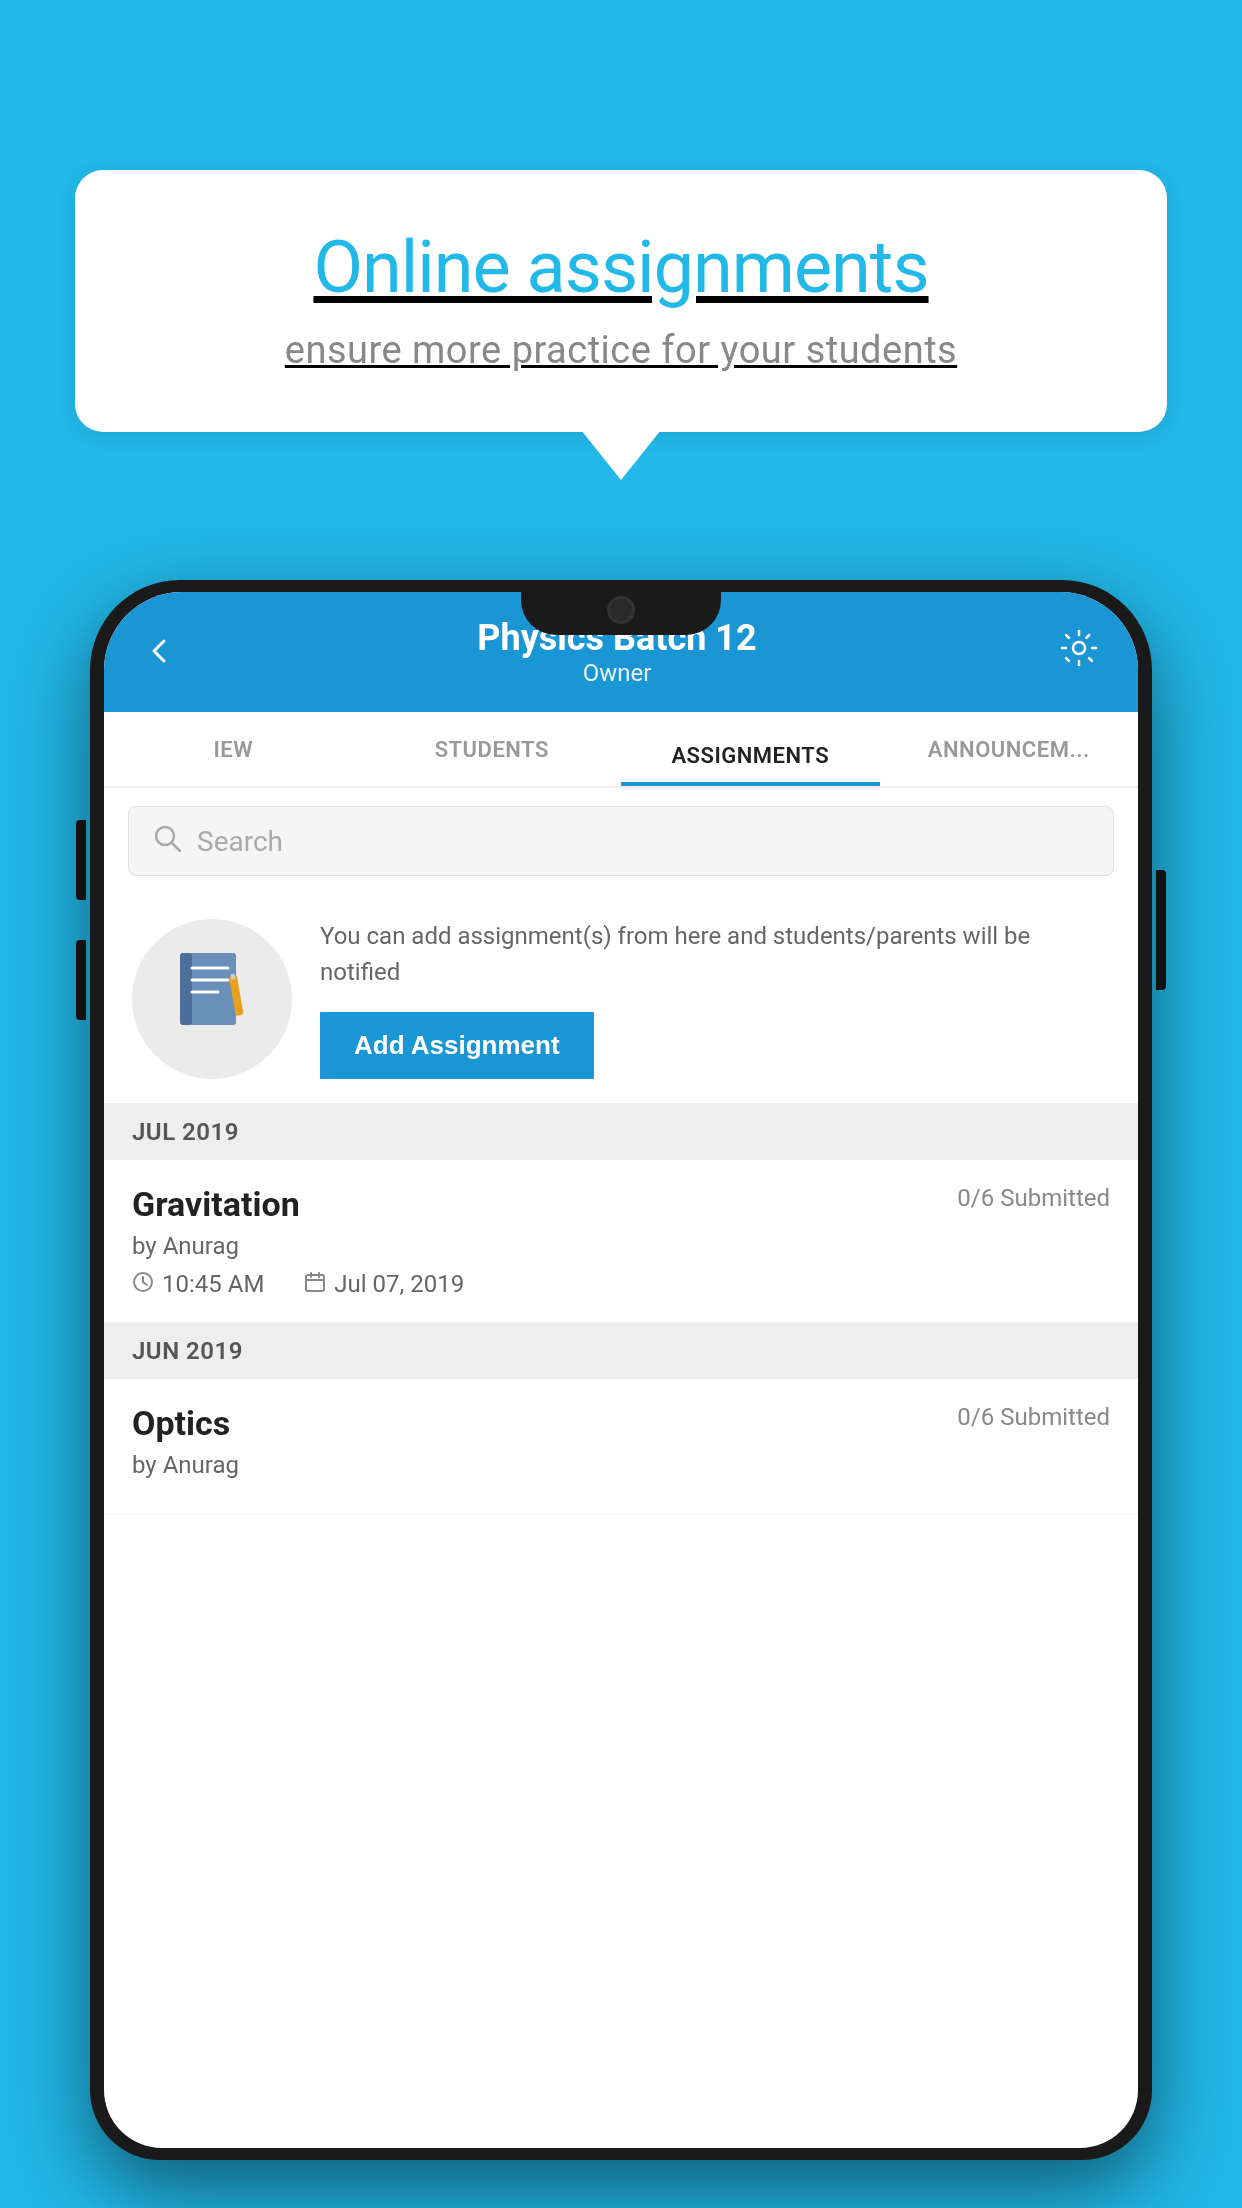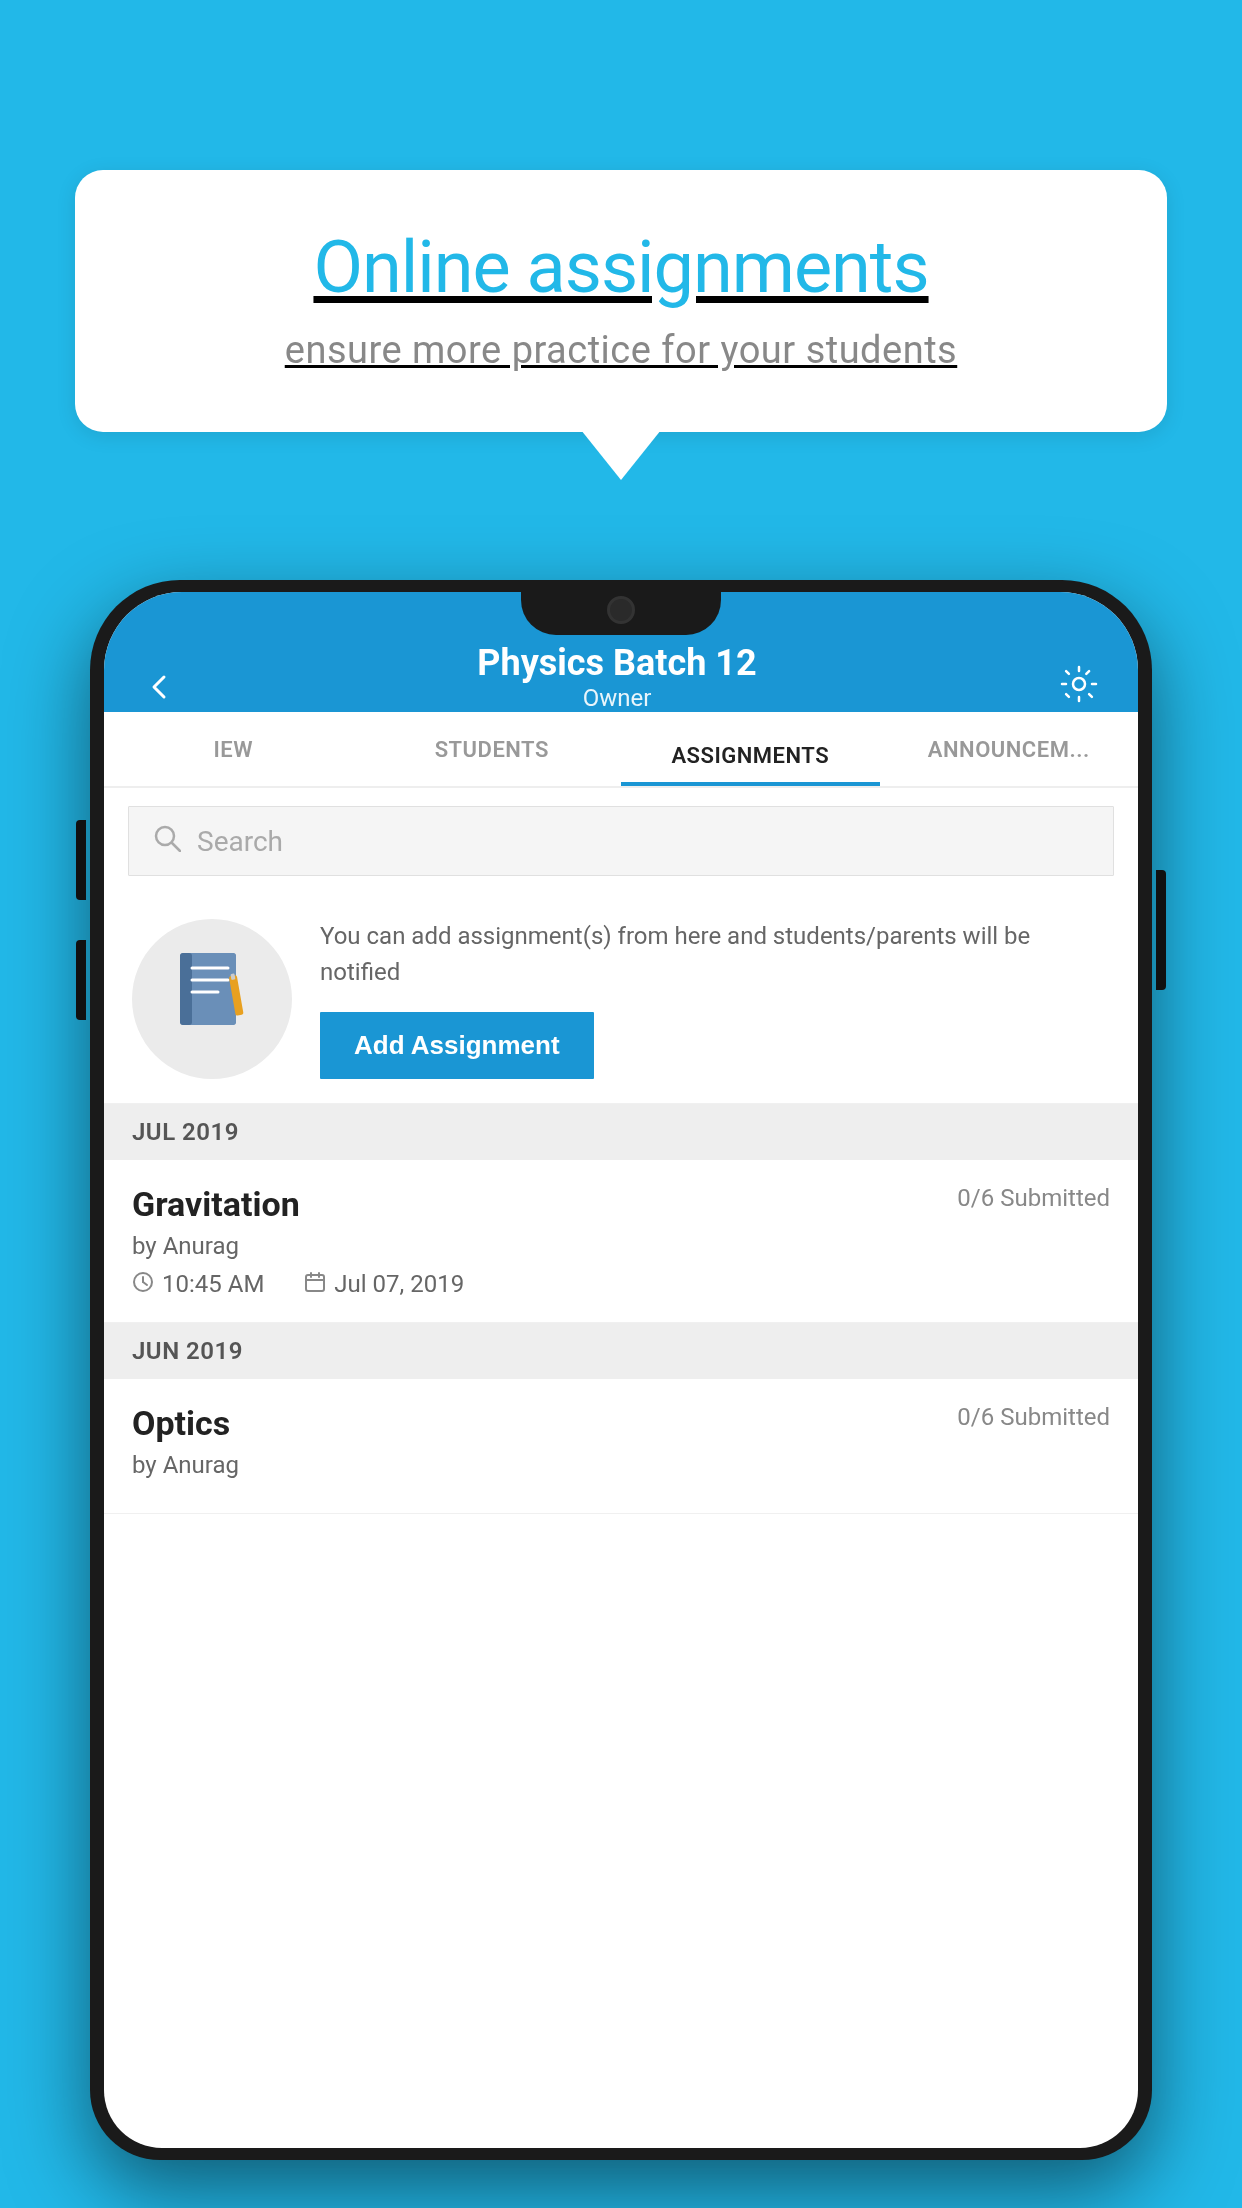--- a/index.html
+++ b/index.html
@@ -139,21 +139,21 @@
     .wifi-icon, .signal-icon, .battery-icon {
       color: white;
       font-size: 22px;
     }
 
     
     .app-header {
       background: #1a96d4;
       height: 120px;
       display: flex;
-      align-items: flex-end;
+      align-items: center;
       justify-content: space-between;
       padding: 0 40px;
     }
 
     .back-button {
       color: white;
       font-size: 40px;
       cursor: pointer;
     }
 
@@ -223,21 +223,21 @@
     }
 
     
     .search-container {
       padding: 18px 24px;
       background: white;
     }
 
     .search-bar {
       background: #f5f5f5;
-      border-radius: 1px;
+      border-radius: 8px;
       height: 70px;
       display: flex;
       align-items: center;
       padding: 0 24px;
       gap: 16px;
       border: 1px solid #e0e0e0;
     }
 
     .search-icon-wrap {
       color: #aaa;

